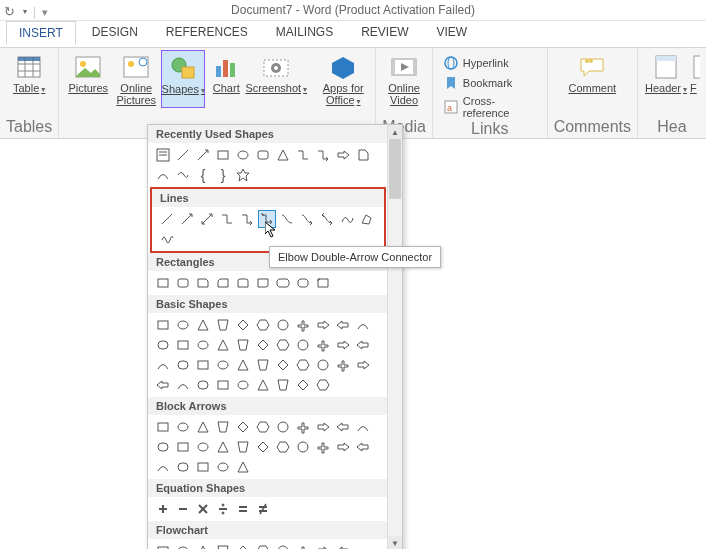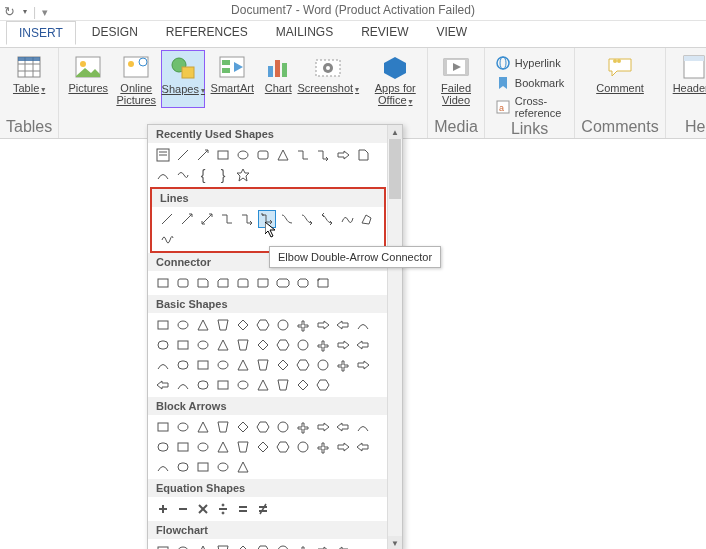--- a/index.html
+++ b/index.html
@@ -104,31 +104,20 @@
       </div>
       <div class="big-btn active" style="width:42px;">
         <span class="ic">
             <svg width="26" height="24">
               <circle cx="9" cy="9" r="7" fill="#6fbf6f" stroke="#4a9a4a"></circle>
               <rect x="12" y="11" width="12" height="11" fill="#f2c94c" stroke="#caa23a"></rect>
             </svg>
           </span>
         <span class="lbl"><span>Shapes</span><span class="caret">▾</span></span>
       </div>
-      <div class="big-btn" style="width:50px;">
-        <span class="ic">
-            <svg width="26" height="22">
-              <rect x="1" y="1" width="24" height="20" fill="#fff" stroke="#999"></rect>
-              <rect x="3" y="4" width="8" height="5" fill="#6fbf6f"></rect>
-              <rect x="3" y="12" width="8" height="5" fill="#6fbf6f"></rect>
-              <polygon points="15,6 24,11 15,16" fill="#5aa0d8"></polygon>
-            </svg>
-          </span>
-        <span class="lbl">SmartArt</span>
-      </div>
       <div class="big-btn" style="width:38px;">
         <span class="ic">
             <svg width="24" height="22">
               <rect x="2" y="10" width="5" height="11" fill="#5aa0d8"></rect>
               <rect x="9" y="4" width="5" height="17" fill="#d96b4a"></rect>
               <rect x="16" y="7" width="5" height="14" fill="#6fbf6f"></rect>
             </svg>
           </span>
         <span class="lbl">Chart</span>
       </div>
@@ -164,21 +153,21 @@
     <div class="group-body">
       <div class="big-btn" style="width:42px;">
         <span class="ic">
             <svg width="26" height="22">
               <rect x="1" y="3" width="24" height="16" fill="#fff" stroke="#999"></rect>
               <rect x="1" y="3" width="3" height="16" fill="#ccc"></rect>
               <rect x="22" y="3" width="3" height="16" fill="#ccc"></rect>
               <polygon points="10,7 18,11 10,15" fill="#888"></polygon>
             </svg>
           </span>
-        <span class="lbl">Failed Video</span>
+        <span class="lbl">Online Video</span>
       </div>
     </div>
     <div class="group-label">Media</div>
   </div>
 
   <div class="group">
     <div class="group-body">
       <div class="small-stack">
         <div class="small-btn">
           <span class="ic">
@@ -406,21 +395,21 @@
             </svg>
           </span>
         <span class="shape">
             <svg width="14" height="14">
               <path d="M2 8 Q4 2 6 8 T10 8 T13 6"></path>
             </svg>
           </span>
       </div>
     </div>
 
-    <div class="gal-head">Connector</div>
+    <div class="gal-head">Rectangles</div>
     <div class="gal-row">
       <span class="shape">
           <svg width="14" height="14">
             <rect x="2" y="3" width="10" height="8"></rect>
           </svg>
         </span>
       <span class="shape">
           <svg width="14" height="14">
             <rect x="2" y="3" width="10" height="8" rx="2"></rect>
           </svg>

